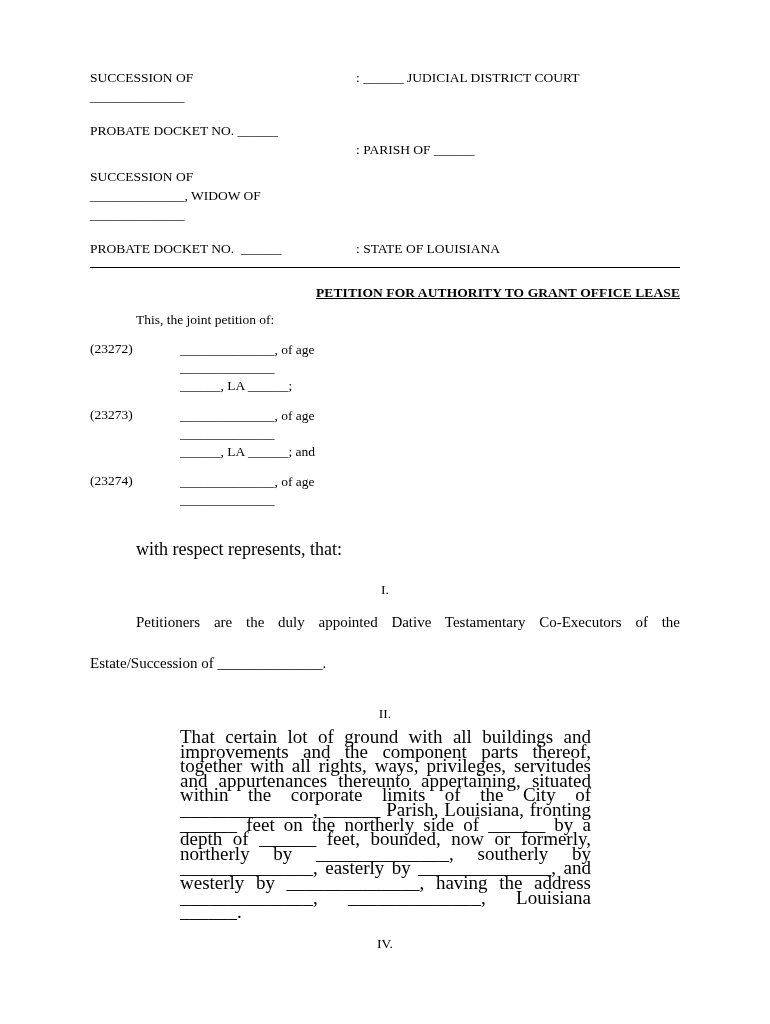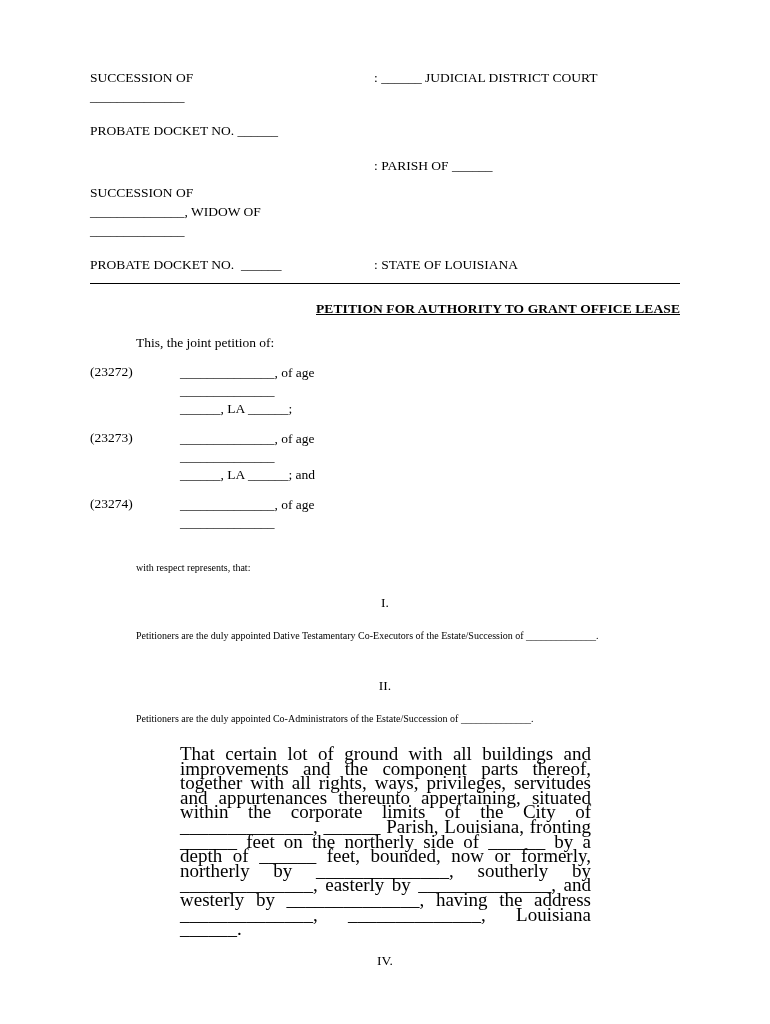--- a/index.html
+++ b/index.html
@@ -32,21 +32,21 @@
   .cap-row {
     position: relative;
     min-height: 19px;
   }
   .cap-left {
     display: block;
     white-space: pre-wrap;
   }
   .cap-right {
     position: absolute;
-    left: 284px;
+    left: 266px;
     top: 0;
     white-space: pre;
   }
 
   .rule {
     border: 0;
     border-top: 1px solid #000;
     margin: 9px 0 0 0;
     width: 590px;
   }
@@ -59,21 +59,21 @@
     margin-top: 17px;
     letter-spacing: 0.1px;
   }
   .doc-title span {
     text-decoration: underline;
   }
 
   
   .intro {
     font-size: 13.5px;
-    margin-top: 18px;
+    margin-top: 11px;
     text-indent: 46px;
   }
 
   
   .petitioners {
     margin-top: 13px;
     font-size: 13.5px;
   }
   .pet-row {
     position: relative;
@@ -87,34 +87,34 @@
     white-space: pre;
   }
   .pet-lines {
     margin-left: 90px;
     line-height: 18px;
     margin-top: 10px;
   }
   .pet-lines div { white-space: pre; }
 
   .with-respect {
-    font-size: 10px;
+    font-size: 18px;
     margin-top: 6px;
     text-indent: 46px;
   }
 
   
   .sec-num {
     text-align: center;
     font-size: 13.5px;
     margin-top: 22px;
     margin-bottom: 4px;
   }
   .sec-body {
-    font-size: 10px;
+    font-size: 15px;
     text-align: justify;
     text-justify: inter-word;
     line-height: 41px;
     text-indent: 46px;
   }
 
   
   .prop-block {
     margin: 8px 0 0 90px;
     width: 411px;
@@ -136,21 +136,21 @@
         <span class="cap-left">SUCCESSION OF
 ______________</span>
         <span class="cap-right">: ______ JUDICIAL DISTRICT COURT</span>
       </div>
 
       <div class="cap-row" style="margin-top:15px;">
         <span class="cap-left">PROBATE DOCKET NO. ______</span>
         <span class="cap-right"></span>
       </div>
 
-      <div class="cap-row" style="margin-top:16px;">
+      <div class="cap-row" style="margin-top:0;">
         <span class="cap-left"></span>
         <span class="cap-right">: PARISH OF ______</span>
       </div>
 
       <div class="cap-row" style="margin-top:8px;">
         <span class="cap-left">SUCCESSION OF
 ______________, WIDOW OF
 ______________</span>
         <span class="cap-right"></span>
       </div>
@@ -199,21 +199,20 @@
       </div>
 
     </div>
 
     <div class="with-respect">with respect represents, that:</div>
 
     <div class="sec-num">I.</div>
     <div class="sec-body">Petitioners are the duly appointed Dative Testamentary Co-Executors of the Estate/Succession of ______________.</div>
 
     <div class="sec-num">II.</div>
-    <div class="sec-body">Petitioners are the duly appointed Co-Administrators of the Estate/Succession of ______________.</div>
 
 
     <div class="prop-block">That certain lot of ground with all buildings and improvements and the component parts thereof, together with all rights, ways, privileges, servitudes and appurtenances thereunto appertaining, situated within the corporate limits of the City of ______________, ______ Parish, Louisiana, fronting ______ feet on the northerly side of ______ by a depth of ______ feet, bounded, now or formerly, northerly by ______________, southerly by ______________, easterly by ______________, and westerly by ______________, having the address ______________, ______________, Louisiana ______.</div>
 
     <div class="sec-num" style="margin-top:16px;">IV.</div>
 
   </div>
 </div>
 
 </body></html>

